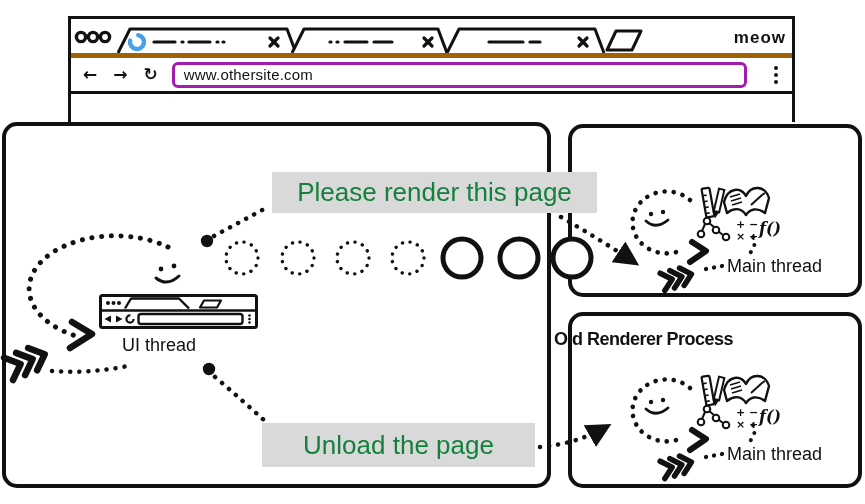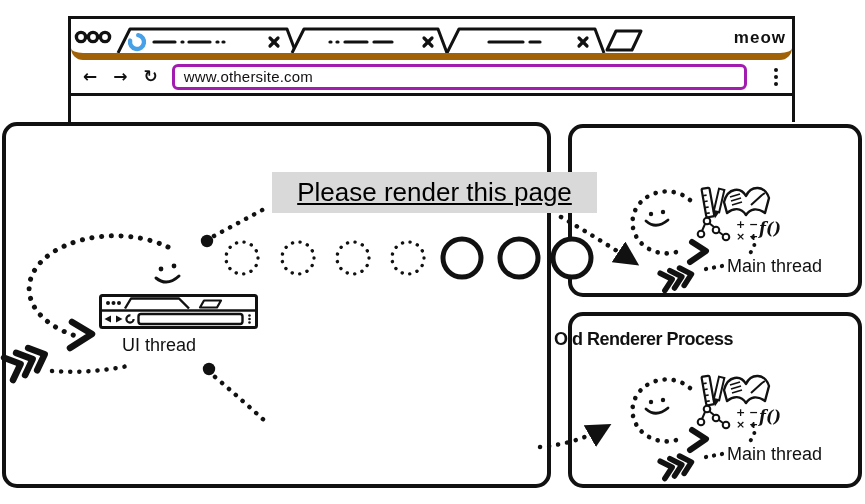--- a/index.html
+++ b/index.html
@@ -3,21 +3,21 @@
 <meta charset="utf-8">
 <style>
   html,body{margin:0;padding:0;background:#fff;}
   #canvas{position:relative;width:865px;height:504px;background:#fff;overflow:hidden;
           font-family:"Liberation Sans",sans-serif;color:#111;}
   .abs{position:absolute;white-space:nowrap;}
 
   
   #top-window{position:absolute;left:68px;top:16px;width:727px;height:106px;
               border:3px solid #111;border-bottom:none;box-sizing:border-box;background:#fff;}
-  #tabbar{position:relative;height:34px;border-bottom:7px solid #a16207;border-radius:12px;}
+  #tabbar{position:relative;height:34px;border-bottom:5px solid #a16207;}
   #brand{position:absolute;right:6px;top:9px;font-size:17px;font-weight:700;letter-spacing:1px;}
   #navbar{position:relative;height:33px;border-bottom:3px solid #111;
           display:flex;align-items:center;padding:0 12px;box-sizing:content-box;}
   .navglyph{font-family:"DejaVu Sans",sans-serif;font-size:17px;font-weight:700;line-height:1;}
   #url-pill{margin-left:14px;width:560px;height:20px;border:3px solid #a21caf;border-radius:6px;
             display:flex;align-items:center;padding-left:9px;font-size:15px;letter-spacing:.2px;background:#fff;}
   #menu-dots{margin-left:auto;display:flex;flex-direction:column;gap:3px;align-items:center;padding-right:2px;}
   #menu-dots i{width:4px;height:4px;border-radius:50%;background:#111;}
   .navsp{width:16px;}
 
@@ -25,22 +25,22 @@
   .pbox{position:absolute;border:4px solid #111;border-radius:15px;background:#fff;box-sizing:border-box;}
   #box-browser{left:2px;top:122px;width:549px;height:366px;}
   #box-new{left:568px;top:124px;width:294px;height:173px;}
   #box-old{left:568px;top:312px;width:294px;height:176px;}
   .ptitle{font-weight:700;letter-spacing:-0.5px;}
   #title-browser{left:38px;top:136px;font-size:30px;}
   #title-new{left:582px;top:141px;font-size:25px;}
   #title-old{left:554px;top:329px;font-size:18px;}
 
   
-  .msg{position:absolute;background:#d9d9d9;color:#000000;text-align:center;font-size:26px;
-       display:flex;align-items:center;justify-content:center;z-index:2;text-decoration:underline;}
+  .msg{position:absolute;background:#d9d9d9;color:#15803d;text-align:center;font-size:26px;
+       display:flex;align-items:center;justify-content:center;z-index:2;}
   #msg-render{left:272px;top:172px;width:325px;height:41px;}
   #msg-unload{left:262px;top:423px;width:273px;height:44px;}
 
   .thread{font-size:18px;z-index:3;}
   #ui-thread{left:122px;top:335px;}
   #main-thread-new{left:727px;top:256px;}
   #main-thread-old{left:727px;top:444px;}
 
   
   #art{position:absolute;left:0;top:0;z-index:5;pointer-events:none;}
@@ -126,20 +126,21 @@
     </div>
   </div>
 
   <div class="pbox" id="box-browser"></div>
   <div class="pbox" id="box-new"></div>
   <div class="pbox" id="box-old"></div>
 
   <div class="abs ptitle" id="title-old">Old Renderer Process</div>
 
   <div class="msg" id="msg-render">Please render this page</div>
+  <div class="msg" id="msg-unload">Unload the page</div>
 
   <div class="abs thread" id="ui-thread">UI thread</div>
   <div class="abs thread" id="main-thread-new">Main thread</div>
   <div class="abs thread" id="main-thread-old">Main thread</div>
 
   <svg id="art" width="865" height="504" viewBox="0 0 865 504">
     <defs>
       <marker id="ah" viewBox="0 0 10 10" refX="7.5" refY="5" markerWidth="5.5" markerHeight="5.5" orient="auto">
         <path d="M0,0 L10,5 L0,10 z" fill="#111"></path>
       </marker>

